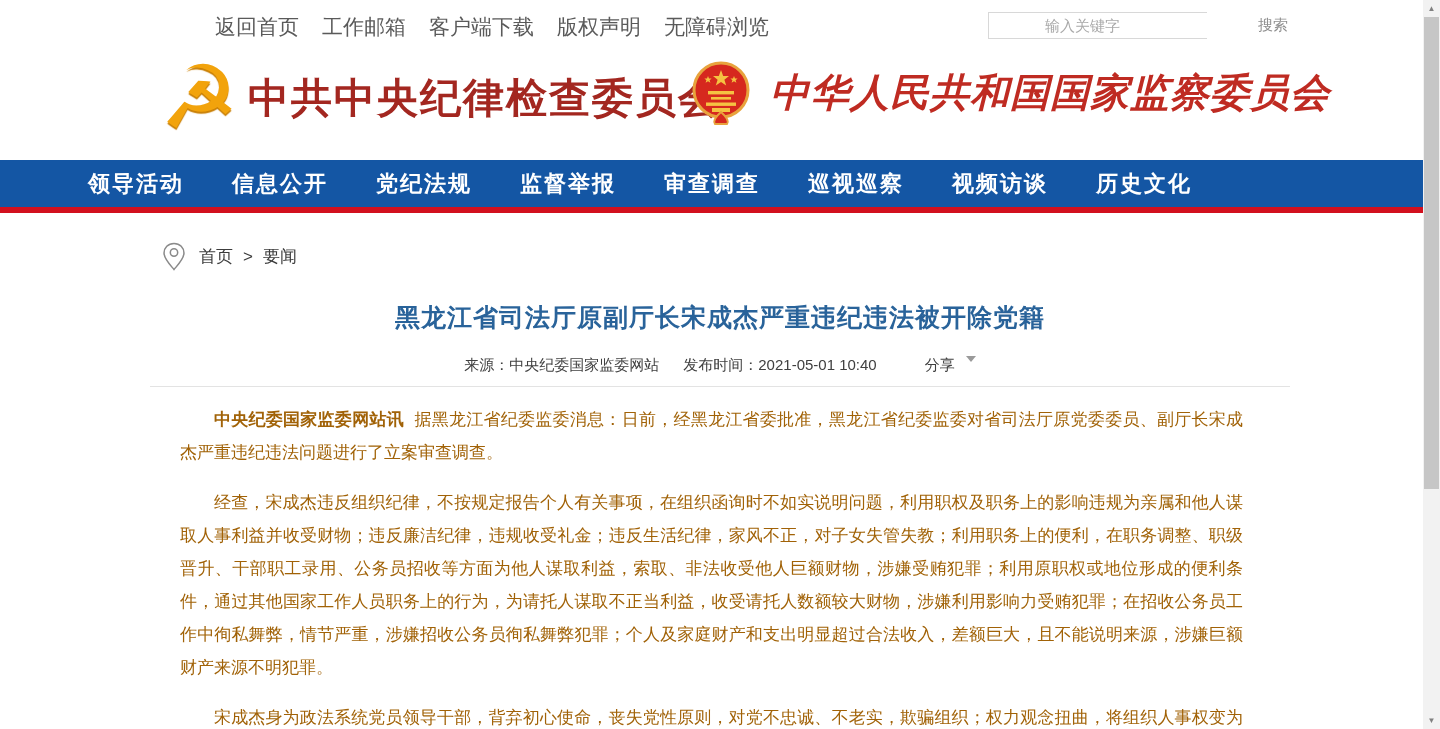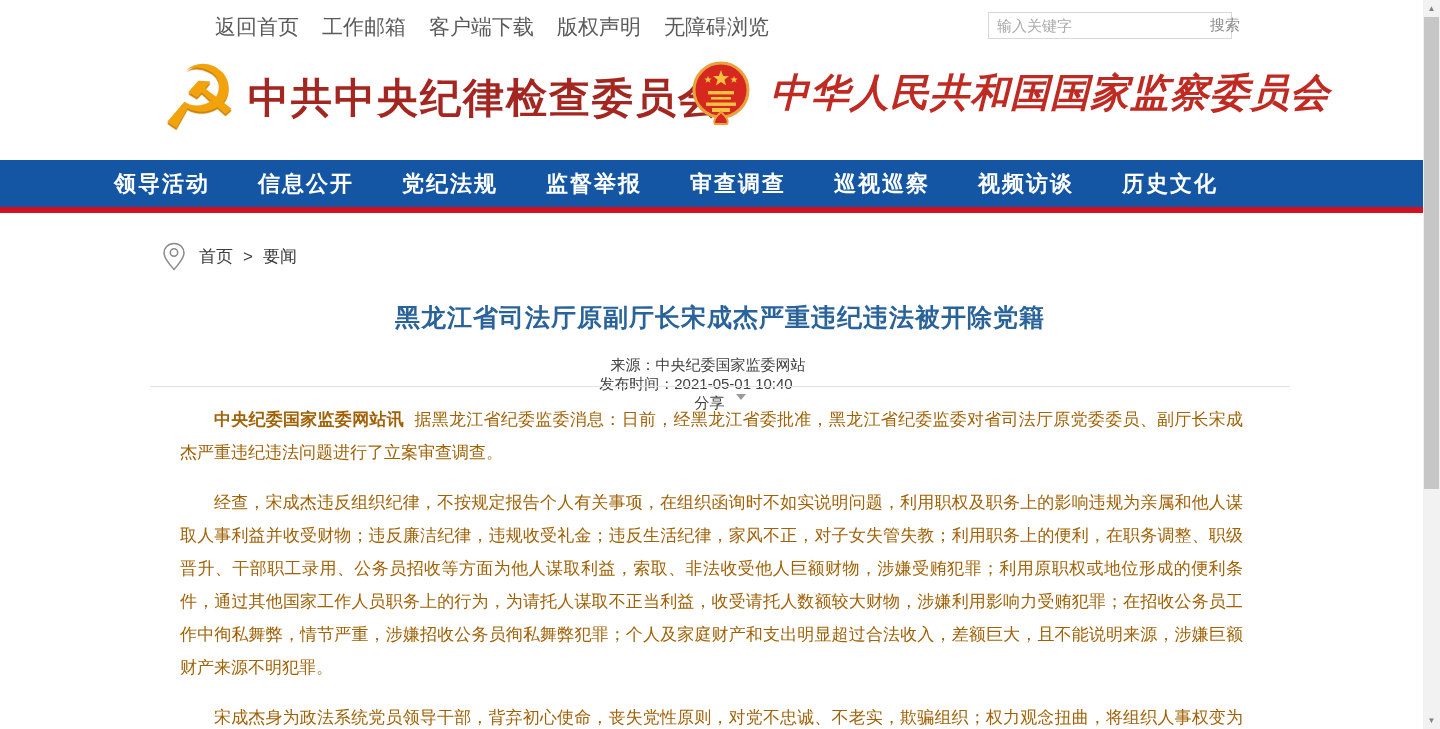--- a/index.html
+++ b/index.html
@@ -10,22 +10,22 @@
     position:relative;
     color:#333;
   }
   .page { position:absolute; inset:0; }
 
   
   .topbar { position:absolute; top:0; left:0; width:1440px; height:46px; background:#fff; }
   .toplinks { position:absolute; left:215px; top:13px; display:flex; gap:23px; }
   .toplinks a { font-size:21px; color:#5a5a5a; text-decoration:none; white-space:nowrap; cursor:pointer; }
   .searchbox {
-    position:absolute; left:988px; top:12px; width:244px; height:27px;
-    border:1px solid #d8d8d8; background:#fff; display:flex; align-items:center;
+    position:absolute; left:988px; top:12px; width:219px; height:27px;
+    border:1px solid #d8d8d8; background:#fff; display:flex; align-items:center;padding-left:48px;
   }
   .searchbox input {
     flex:1; border:none; outline:none; height:100%; padding:0 8px;
     font-size:15px; color:#333; font-family:"Liberation Sans", sans-serif;
   }
   .searchbox input::placeholder { color:#a9a9a9; }
   .search-btn {
     border:none; background:transparent; color:#8f8f8f; font-size:15px;
     padding:0 10px 0 6px; cursor:pointer; font-family:"Liberation Sans", sans-serif; white-space:nowrap;
   }
@@ -45,21 +45,21 @@
   .logo-nsc-text {
     margin-left:20px; font-size:39px; font-weight:bold; color:#bf2b22;
     letter-spacing:1px; font-family:"DejaVu Serif", serif; white-space:nowrap;
   }
 
   
   .mainnav {
     position:absolute; top:160px; left:0; width:1440px; height:47px;
     background:#1456a4; display:flex; align-items:center;
   }
-  .mainnav-inner { display:flex; gap:48px; margin-left:114px; }
+  .mainnav-inner { display:flex; gap:48px; margin-left:88px; }
   .mainnav a {
     color:#ffffff; font-size:22px; font-weight:bold; text-decoration:none;
     font-family:"DejaVu Serif", serif; letter-spacing:2px; white-space:nowrap; cursor:pointer;
   }
   .redstripe { position:absolute; top:207px; left:0; width:1440px; height:6px; background:#d2101e; }
 
   
   .breadcrumb { position:absolute; top:241px; left:161px; display:flex; align-items:center; }
   .pin-icon { width:26px; height:31px; }
   .breadcrumb .crumbs { margin-left:12px; font-size:17px; color:#3c3c3c; display:flex; align-items:center; gap:10px; }
@@ -67,21 +67,21 @@
   .breadcrumb .sep { color:#3c3c3c; }
 
   
   .article-title {
     position:absolute; top:301px; left:0; width:1440px; text-align:center;
     font-size:25px; font-weight:bold; color:#29639a; letter-spacing:1px;
   }
   .article-meta {
     position:absolute; top:356px; left:0; width:1440px;
     display:flex; justify-content:center; align-items:center;
-    font-size:15px; color:#404040;flex-direction:column;
+    font-size:15px; color:#404040;
   }
   .meta-source { margin-right:24px; }
   .meta-time { margin-right:48px; }
   .share-btn { display:flex; align-items:flex-start; gap:11px; cursor:pointer; color:#404040; }
   .share-caret {
     width:0; height:0; border-left:5px solid transparent; border-right:5px solid transparent;
     border-top:6px solid #9a9a9a; display:inline-block;
   }
   .meta-divider { position:absolute; top:386px; left:150px; width:1140px; height:1px; background:#e3e3e3; }
 

